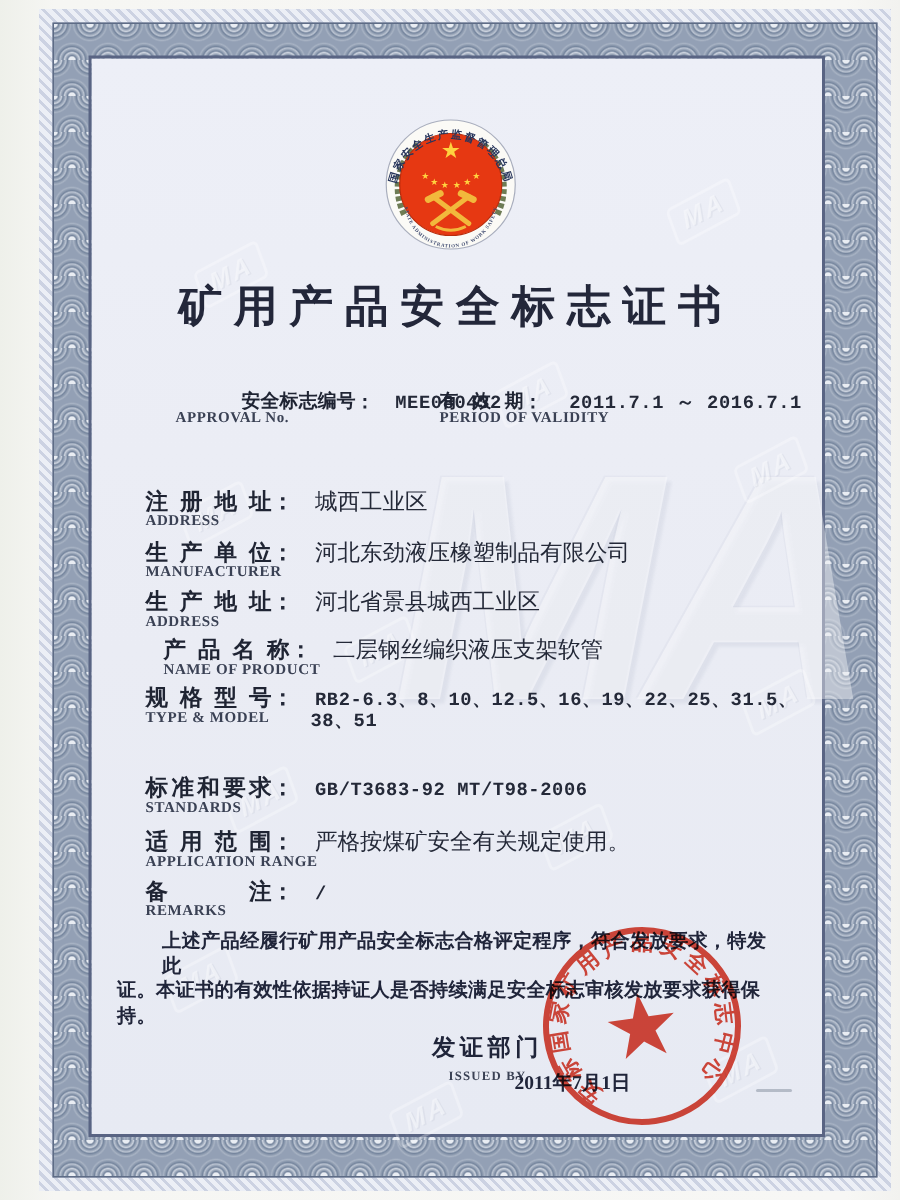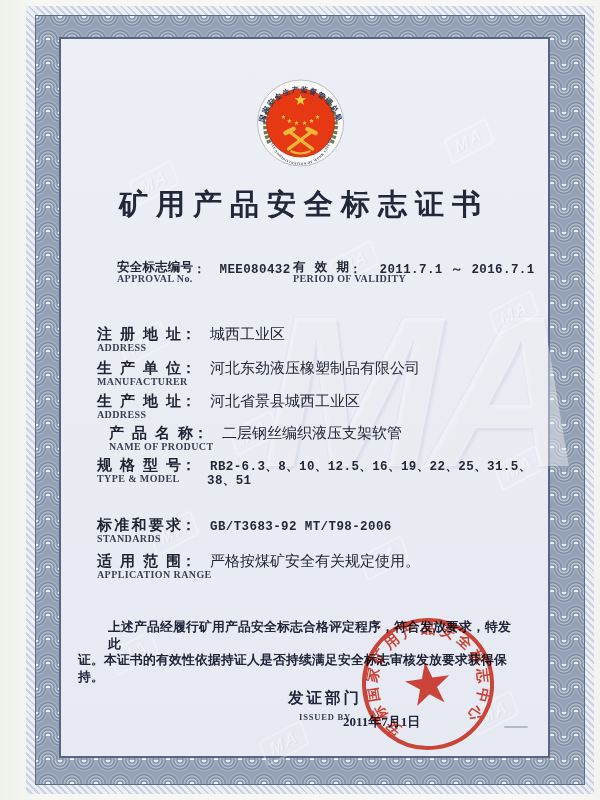--- a/index.html
+++ b/index.html
@@ -53,21 +53,21 @@
 
   .title { position:absolute; left:60px; top:185px; width:488px; text-align:center;
            font-size:29px; font-weight:bold; letter-spacing:8px; color:#23273a; }
   .subtitle { position:absolute; left:60px; top:221px; width:488px; text-align:center;
               font-size:12.5px; font-weight:bold; letter-spacing:0.2px; color:#262b3d; }
 
   .row { position:absolute; white-space:nowrap; }
   .lbl { display:inline-block; text-align:justify; text-align-last:justify;
          font-weight:bold; font-size:15px; color:#1f2433; vertical-align:top; }
   .lbl-main { width:84px; }
-  .lbl-sm { width:76px; font-size:12.5px; }
+  .lbl-sm { width:76px; font-size:12.5px;margin-left:44px; }
   .lbl-vd { width:56px; font-size:12.5px; }
   .colon { font-weight:bold; font-size:15px; }
   .colon-sm { font-size:12.5px; }
   .val { font-size:15px; margin-left:10px; color:#242938; }
   .val-mono { font-family:"Liberation Mono", monospace; font-size:12.5px; font-weight:bold; letter-spacing:0.4px; }
   .en { position:absolute; left:0; top:17px; font-size:10px; letter-spacing:0.4px;
         color:#3a4154; font-weight:bold; white-space:nowrap; }
   .en-sm { top:14px; }
   .val2 { position:absolute; left:100px; top:16px; }
 
@@ -198,20 +198,25 @@
       <span class="val val-mono">GB/T3683-92 MT/T98-2006</span>
       <span class="en">STANDARDS</span>
     </div>
 
     <div class="row" style="left:97px; top:552px;">
       <span class="lbl lbl-main">适用范围</span><span class="colon">：</span>
       <span class="val">严格按煤矿安全有关规定使用。</span>
       <span class="en">APPLICATION RANGE</span>
     </div>
 
+    <div class="row" style="left:97px; top:585px;">
+      <span class="lbl lbl-main">备注</span><span class="colon">：</span>
+      <span class="val val-mono">/</span>
+      <span class="en">REMARKS</span>
+    </div>
 
     <div class="statement">
       <div class="ln1">上述产品经履行矿用产品安全标志合格评定程序，符合发放要求，特发此</div>
       <div class="ln2">证。本证书的有效性依据持证人是否持续满足安全标志审核发放要求获得保持。</div>
     </div>
 
     <div class="issuer">
       <div class="issuer-cn">发证部门</div>
       <div class="issuer-en">ISSUED BY</div>
     </div>

